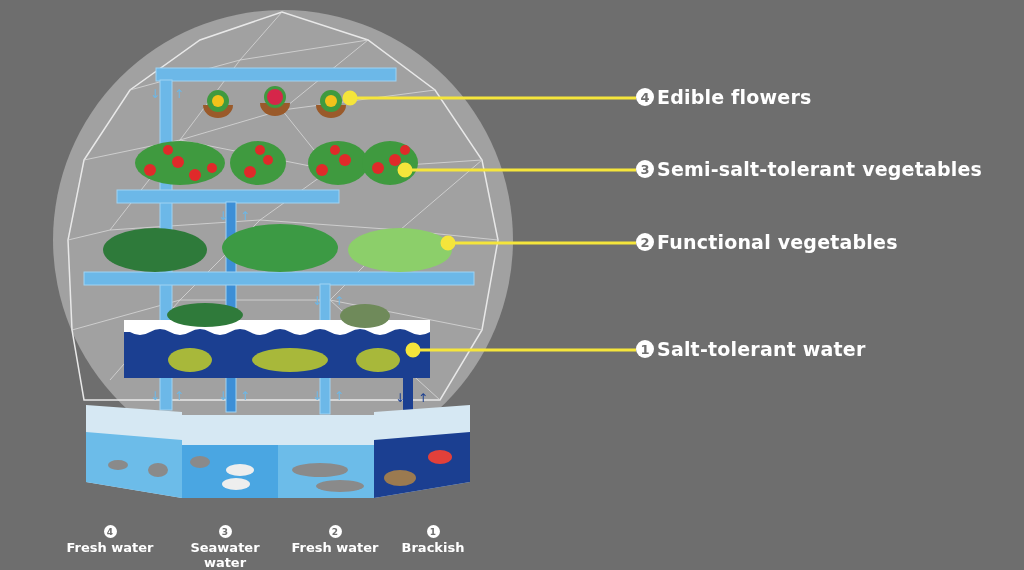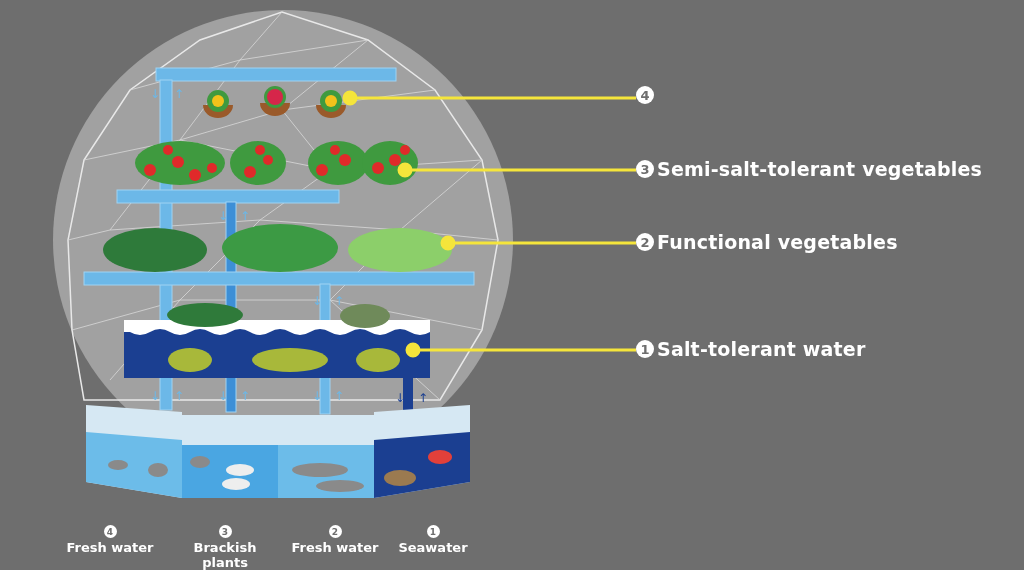--- a/index.html
+++ b/index.html
@@ -147,42 +147,43 @@
       <circle cx="405" cy="170" r="6"></circle>
     <line x1="448" y1="243" x2="636" y2="243"></line>
       <circle cx="448" cy="243" r="6"></circle>
     <line x1="413" y1="350" x2="636" y2="350"></line>
       <circle cx="413" cy="350" r="6"></circle>
   </g>
 </svg>
 
 <div class="label" style="left:636px; top:86px;">
   <span class="num">4</span>
+  <span>Edible flowers</span>
 </div>
 <div class="label" style="left:636px; top:158px;">
   <span class="num">3</span>
   <span>Semi-salt-tolerant vegetables</span>
 </div>
 <div class="label" style="left:636px; top:231px;">
   <span class="num">2</span>
   <span>Functional vegetables</span>
 </div>
 <div class="label" style="left:636px; top:338px;">
   <span class="num">1</span>
   <span>Salt-tolerant water</span>
 </div>
 
 <div class="tank-label" style="left:55px; top:525px;">
   <span class="num">4</span>
   <span>Fresh water</span>
 </div>
 <div class="tank-label" style="left:170px; top:525px;">
   <span class="num">3</span>
-  <span>Brackish plants</span>
+  <span>Seawater water</span>
 </div>
 <div class="tank-label" style="left:280px; top:525px;">
   <span class="num">2</span>
   <span>Fresh water</span>
 </div>
 <div class="tank-label" style="left:378px; top:525px;">
   <span class="num">1</span>
-  <span>Seawater</span>
+  <span>Brackish</span>
 </div>
 
 </body></html>

